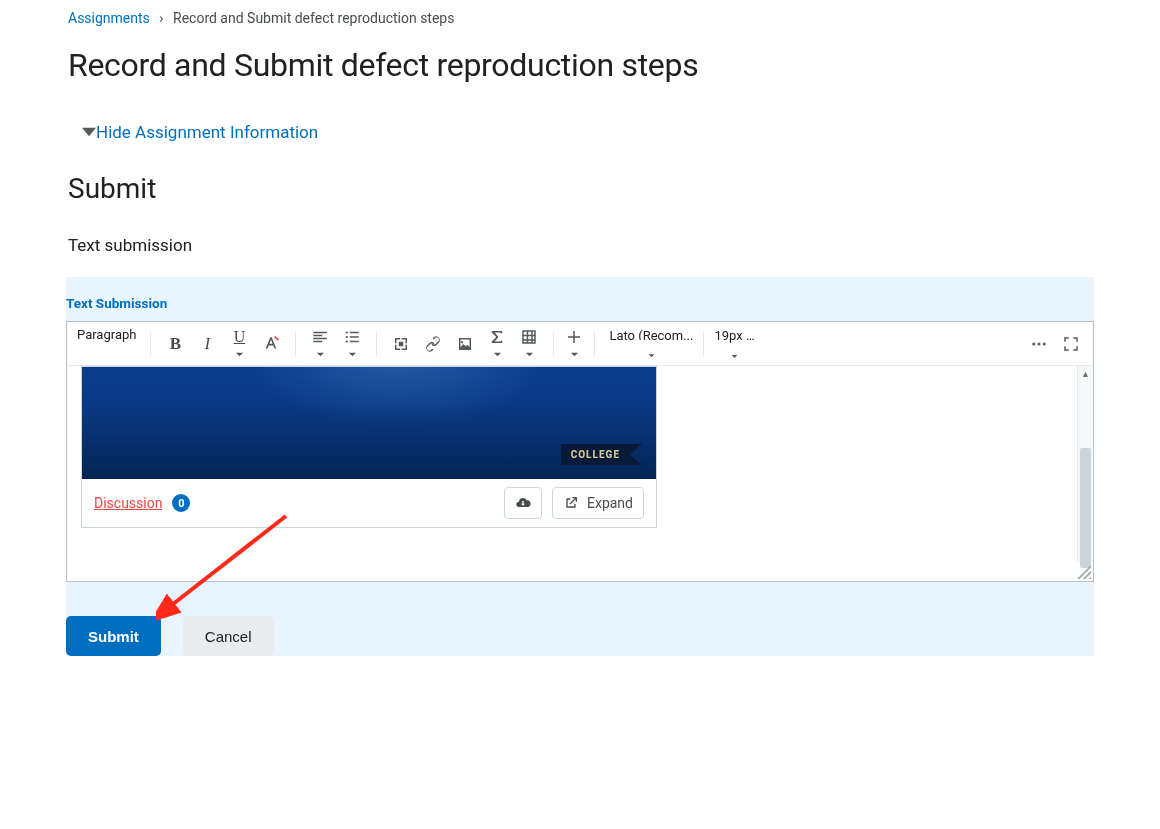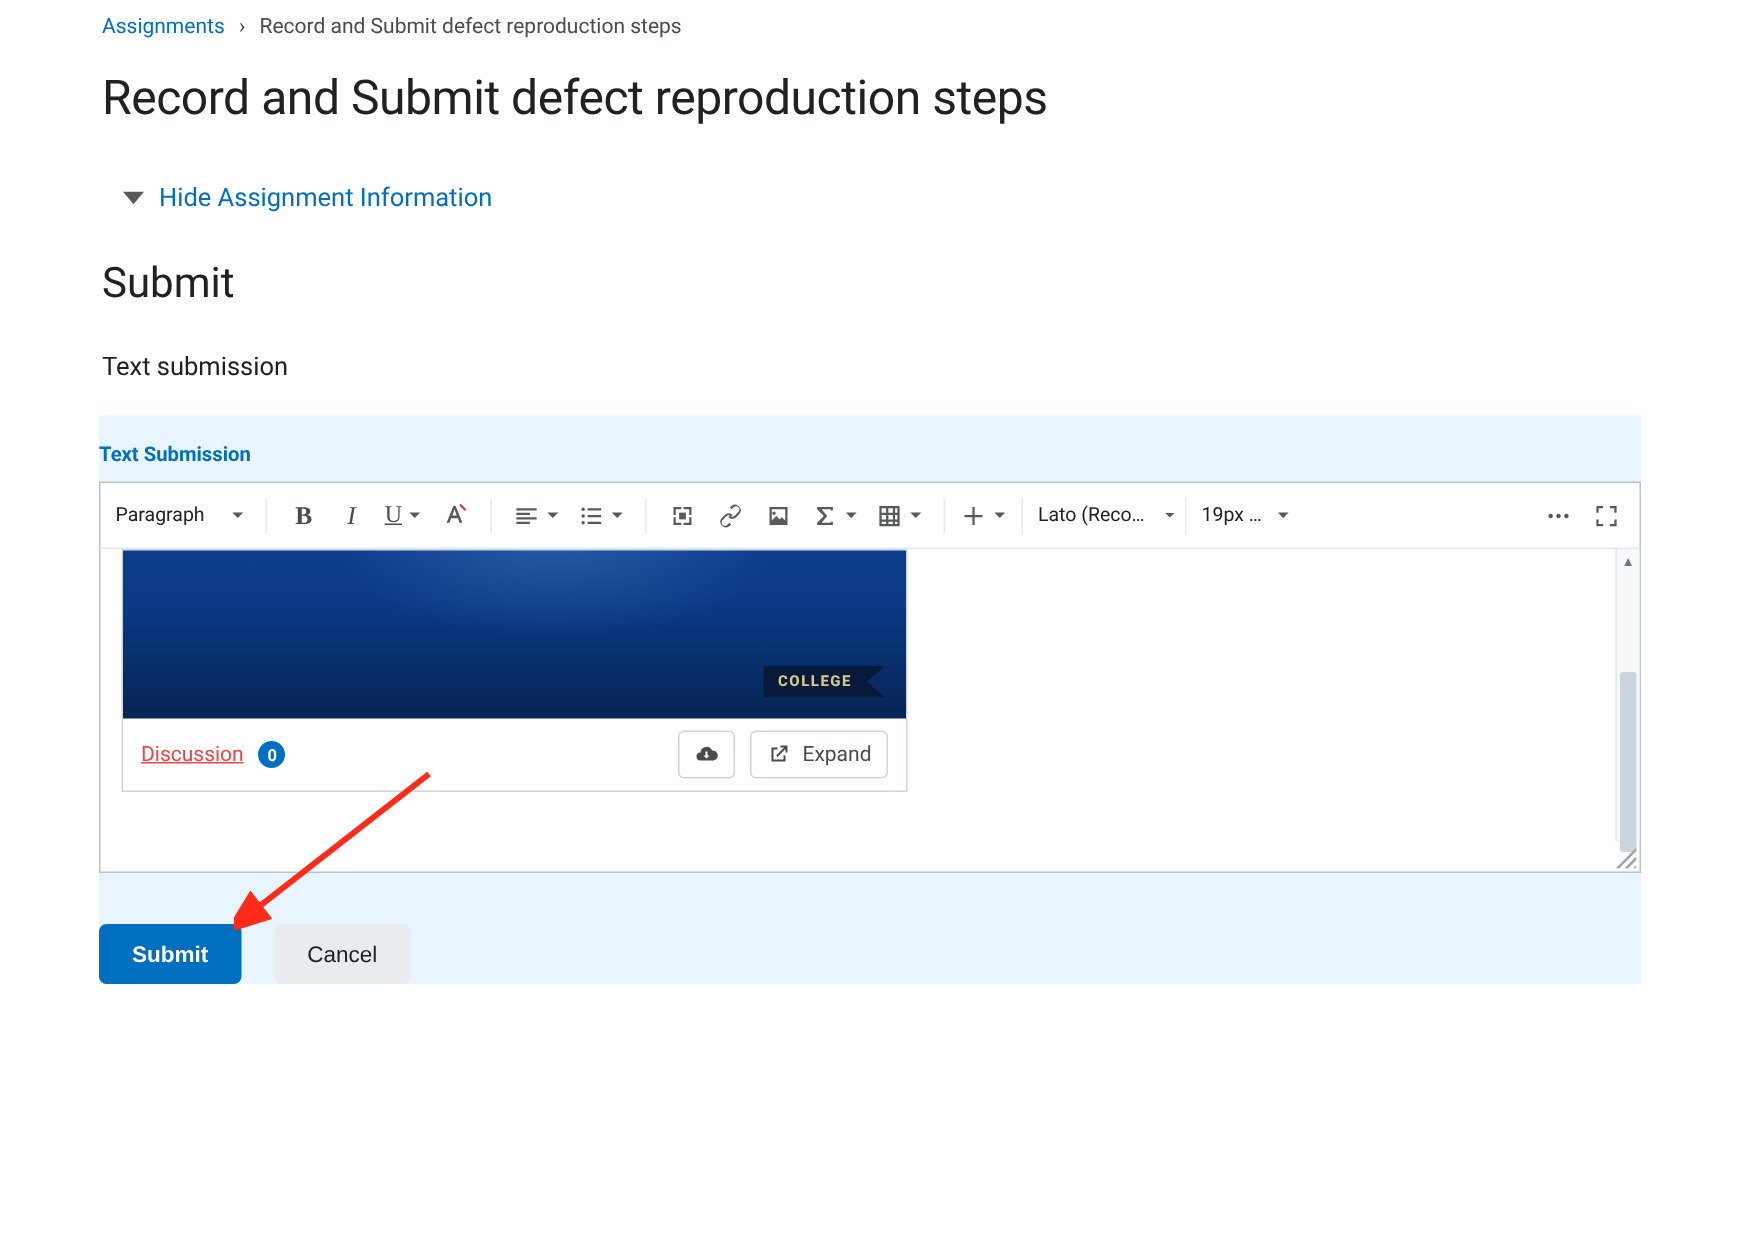--- a/index.html
+++ b/index.html
@@ -22,21 +22,20 @@
   h1.page-title {
     font-size: 32px;
     font-weight: 400;
     color: #202122;
     margin-bottom: 38px;
     letter-spacing: -0.3px;
   }
   .hide-info {
     display: flex;
     align-items: center;
-    gap: 10px;
     color: #006fbf;
     font-size: 17px;
     margin-bottom: 30px;
     margin-left: 14px;
     cursor: pointer;
     width: fit-content;
   }
   .hide-info svg { width: 14px; height: 14px; fill: #565a5c; }
   .section-label {
     font-size: 15px;
@@ -103,39 +102,40 @@
     align-items: center;
     justify-content: center;
     min-width: 32px;
     height: 32px;
     padding: 0 6px;
     border-radius: 4px;
     color: #565a5c;
     font-size: 13px;
     cursor: pointer;
     gap: 4px;
+    flex-direction: column;
   }
   .tbtn svg { width: 18px; height: 18px; fill: #565a5c; }
   .tbtn .caret { width: 9px; height: 9px; }
   .paragraph-select { font-size: 13px; color: #202122; padding: 0 10px 0 4px; gap: 18px; }
   .font-select { font-size: 13px; color: #202122; padding: 0 2px 0 6px; gap: 12px; width: 100px; justify-content: space-between; }
   .size-select { font-size: 13px; color: #202122; padding: 0 2px 0 6px; gap: 10px; }
   .spacer { flex: 1; }
   .bold-i { font-weight: 800; font-family: Georgia, serif; font-size: 17px; color: #494c4e; }
   .italic-i { font-style: italic; font-family: Georgia, serif; font-size: 17px; color: #494c4e; }
 
   .editor-body {
     position: relative;
     height: 215px;
     overflow: hidden;
     padding: 0 12px 0 14px;
   }
   .embed-card {
     border: 1px solid #cdd5dc;
-    width: 524px;
+    width: 576px;
     position: relative;
   }
   .thumb {
     height: 112px;
     background: linear-gradient(180deg, #0c3d8c 0%, #0a3a87 30%, #083170 60%, #052454 100%);
     position: relative;
     overflow: hidden;
   }
   .thumb::before {
     content:'';

